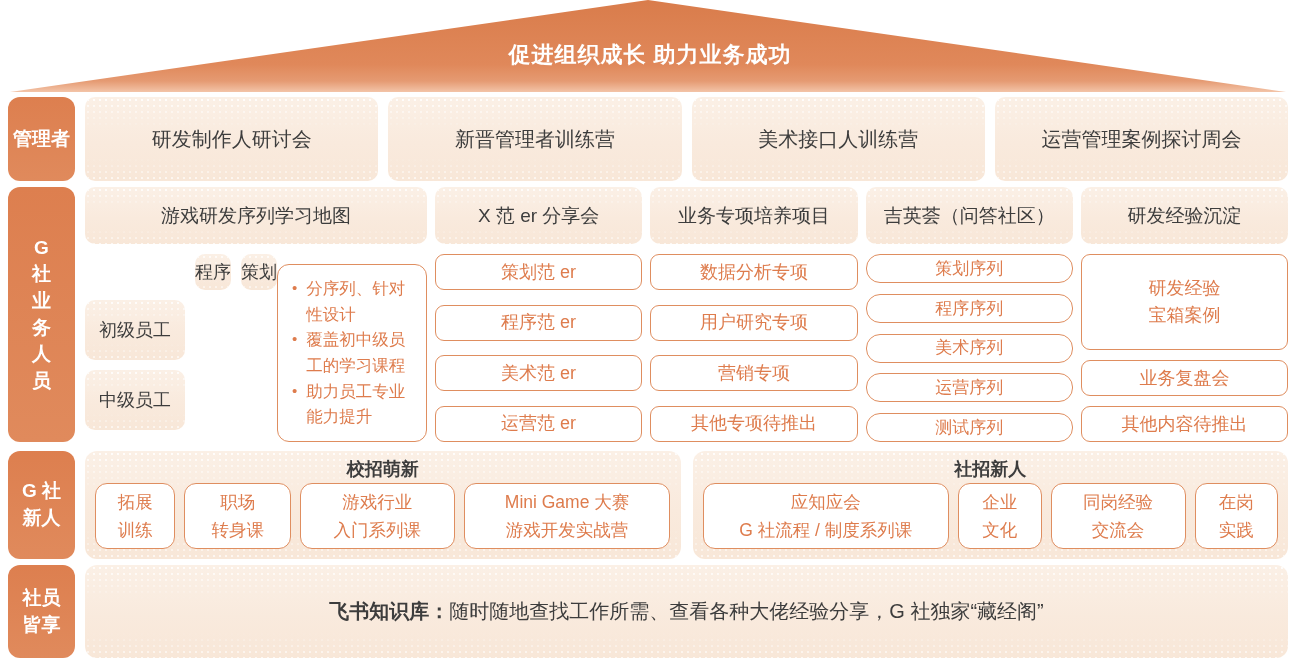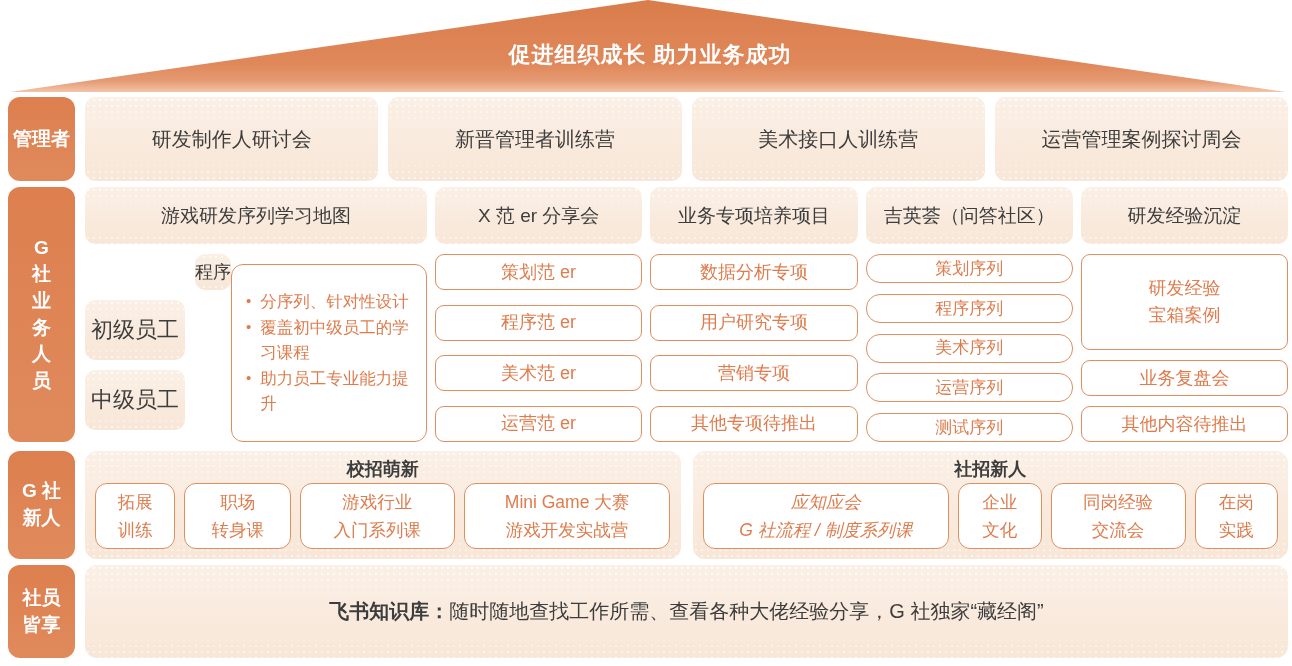--- a/index.html
+++ b/index.html
@@ -64,38 +64,38 @@
   .col { display:flex; flex-direction:column; }
   .col-header { height:57px; display:flex; align-items:center; justify-content:center; font-size:19px; font-weight:500; }
   .col-body { flex:1; margin-top:10px; display:flex; flex-direction:column; justify-content:space-between; }
   .col-body .obox { height:36px; font-size:18px; }
   .col-body.seq .obox { height:29px; font-size:17px; border-radius:14px; }
   .col-body.exp .obox.tall { flex:1; margin-bottom:10px; font-size:18px; }
 
   .col1-body { flex:1; margin-top:10px; display:flex; gap:10px; }
   .levels { flex:0 0 100px; display:flex; flex-direction:column; }
   .levels .spacer { height:46px; }
-  .levels .level { height:60px; display:flex; align-items:center; justify-content:center; font-size:22px; margin-bottom:10px; }
+  .levels .level { height:60px; display:flex; align-items:center; justify-content:center; font-size:18px; margin-bottom:10px; }
   .levels .level:last-child { margin-bottom:0; }
   .col1-right { flex:1; display:flex; flex-direction:row; }
   .tags { display:flex; gap:10px; height:36px; }
   .tags .tag { flex:1; display:flex; align-items:center; justify-content:center; font-size:18px; }
   .bullets { flex:1; margin-top:10px; flex-direction:column; align-items:flex-start; justify-content:center;
              padding:8px 14px; border-radius:12px; }
   .bullet { display:flex; gap:9px; font-size:16.5px; line-height:1.55; text-align:left; }
   .bullet .dot { font-size:15px; }
 
   
   .new-grid { flex:1; display:flex; gap:12px; }
   .panel { flex:1; display:flex; flex-direction:column; padding:6px 10px 10px; border-radius:12px; }
   .panel-title { text-align:center; font-size:18px; font-weight:700; height:26px; line-height:24px; }
   .panel-items { flex:1; display:flex; gap:9px; }
   .panel-items .obox { font-size:17.5px; border-radius:12px; line-height:1.6; }
   .p1-a { flex:0.9; } .p1-b { flex:1.2; } .p1-c { flex:1.75; } .p1-d { flex:2.35; }
-  .p2-a { flex:2.85;font-style:italic; } .p2-b { flex:0.95; } .p2-c { flex:1.55; } .p2-d { flex:0.95; }
+  .p2-a { flex:2.85; } .p2-b { flex:0.95; } .p2-c { flex:1.55; } .p2-d { flex:0.95; }
 
   
   .members { flex:1; display:flex; align-items:center; justify-content:center; font-size:20px; border-radius:12px; }
   .members .b { font-weight:700; }
 </style>
 </head>
 <body>
 
 <div class="page">
 
@@ -142,20 +142,23 @@
                 <span>初级员工</span>
               </div>
             <div class="peach level">
                 <span>中级员工</span>
               </div>
           </div>
           <div class="col1-right">
             <div class="tags">
               <div class="peach tag">
                   <span>程序</span>
+                </div>
+              <div class="peach tag">
+                  <span>策划</span>
                 </div>
             </div>
             <div class="obox bullets">
               <div class="bullet"><span class="dot">•</span><span>分序列、针对性设计</span></div>
               <div class="bullet"><span class="dot">•</span><span>覆盖初中级员工的学习课程</span></div>
               <div class="bullet"><span class="dot">•</span><span>助力员工专业能力提升</span></div>
             </div>
           </div>
         </div>
       </div>

